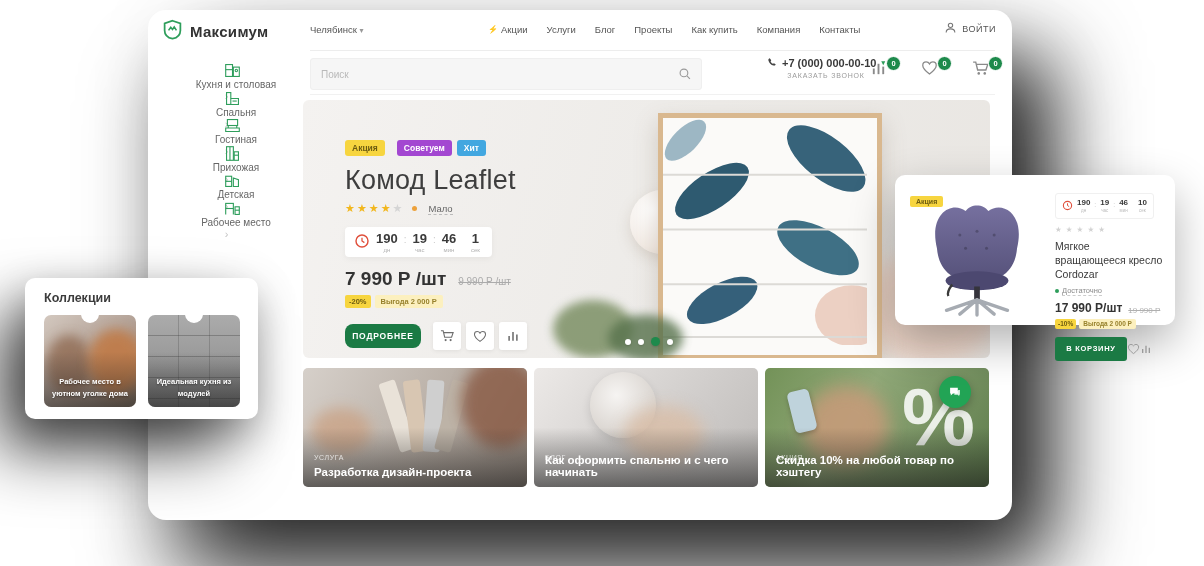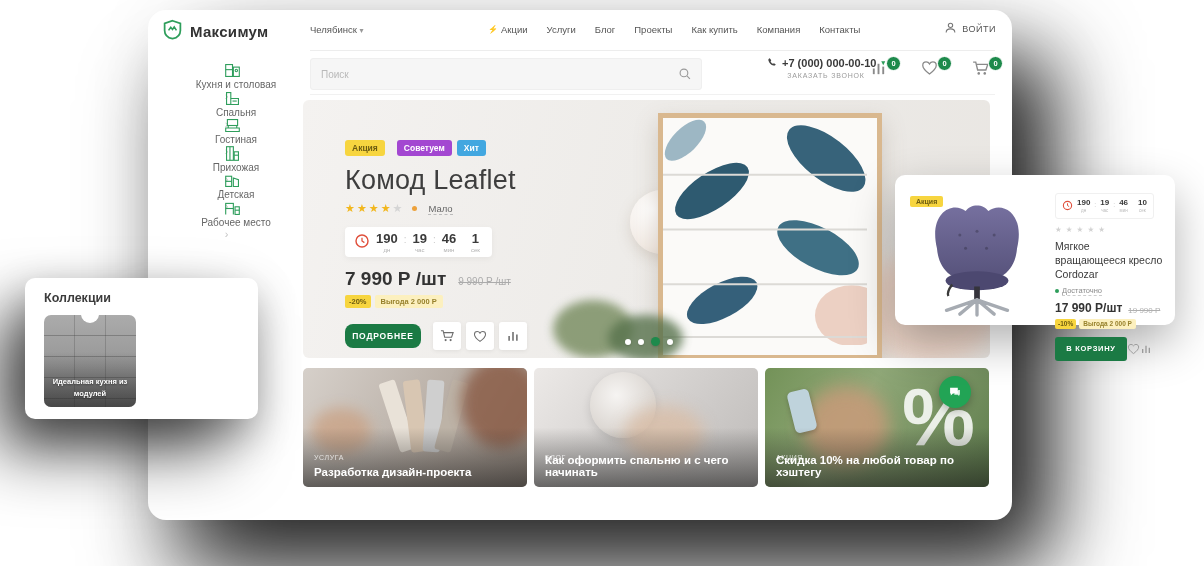--- a/index.html
+++ b/index.html
@@ -456,20 +456,27 @@
       <div class="atag">акция</div>
       <div class="atitle">Скидка 10% на любой товар по хэштегу</div>
     </div>
   </div>
 
 </div>
 
 <div class="collections">
   <div class="coll-title">Коллекции</div>
   <div class="coll-row">
+    <div class="tile t1">
+      <span class="notch"></span>
+      <div class="womanblob"></div>
+      <div class="dogblob"></div>
+      <div class="tov"></div>
+      <div class="cap">Рабочее место в уютном уголке дома</div>
+    </div>
     <div class="tile t2">
       <span class="notch"></span>
       <div class="cablines"></div>
       <div class="tov"></div>
       <div class="cap">Идеальная кухня из модулей</div>
     </div>
   </div>
 </div>
 
 <div class="pcard">

